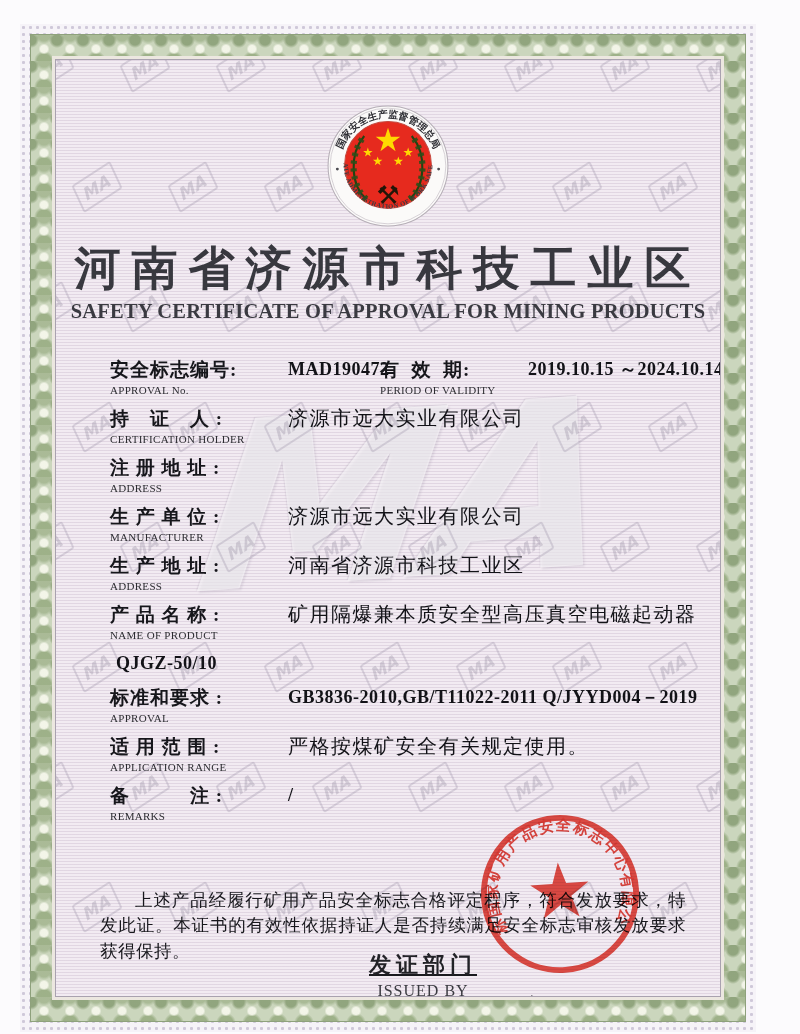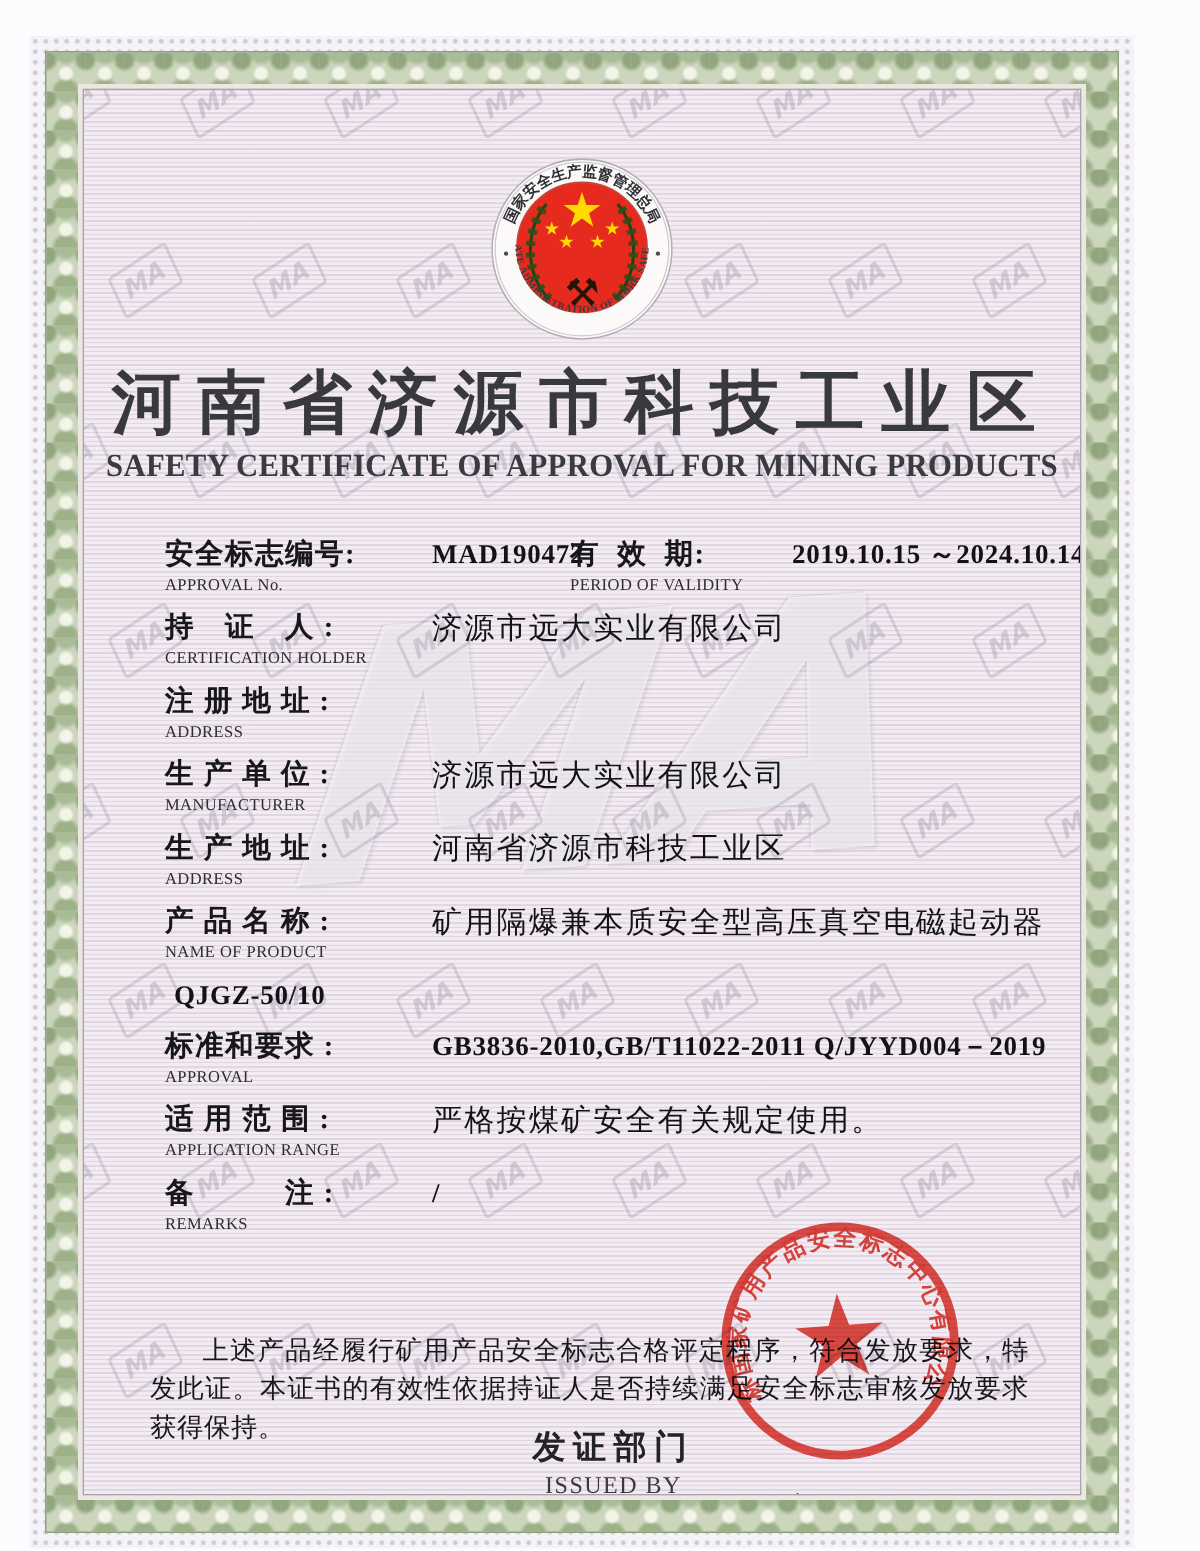--- a/index.html
+++ b/index.html
@@ -87,21 +87,21 @@
     margin-left:6px;font-size:20px;line-height:27px;color:#121217;letter-spacing:1.5px;
     font-family:"DejaVu Sans","Liberation Sans",sans-serif;white-space:pre;
   }
   .val.latin{font-family:"Liberation Serif","DejaVu Serif",serif;font-weight:bold;font-size:18px;letter-spacing:.5px;}
   
   .statement{
     position:absolute;left:44px;right:34px;top:784px;z-index:2;
     font-size:17.5px;line-height:1.45;letter-spacing:.5px;color:#17171c;
     text-indent:2em;text-align:justify;
   }
-  .issued{position:absolute;left:268px;top:846px;width:170px;text-align:center;z-index:2;}
+  .issued{position:absolute;left:282px;top:846px;width:170px;text-align:center;z-index:2;text-decoration:underline;}
   .issued .cn{font-family:"Liberation Serif","DejaVu Serif",serif;font-weight:bold;font-size:22px;letter-spacing:5px;color:#222227;}
   .issued .en{font-family:"Liberation Serif","DejaVu Serif",serif;font-size:16px;letter-spacing:1px;color:#3a3a40;margin-top:2px;}
   .issue-date{
     position:absolute;left:426px;top:888px;z-index:4;
     font-family:"Liberation Serif","DejaVu Serif",serif;font-weight:bold;
     font-size:20px;letter-spacing:1px;color:#1c1c21;
   }
   .stamp{position:absolute;left:420px;top:750px;width:168px;height:168px;z-index:3;
     mix-blend-mode:multiply;opacity:.9;transform:rotate(-4deg);}
 </style>

